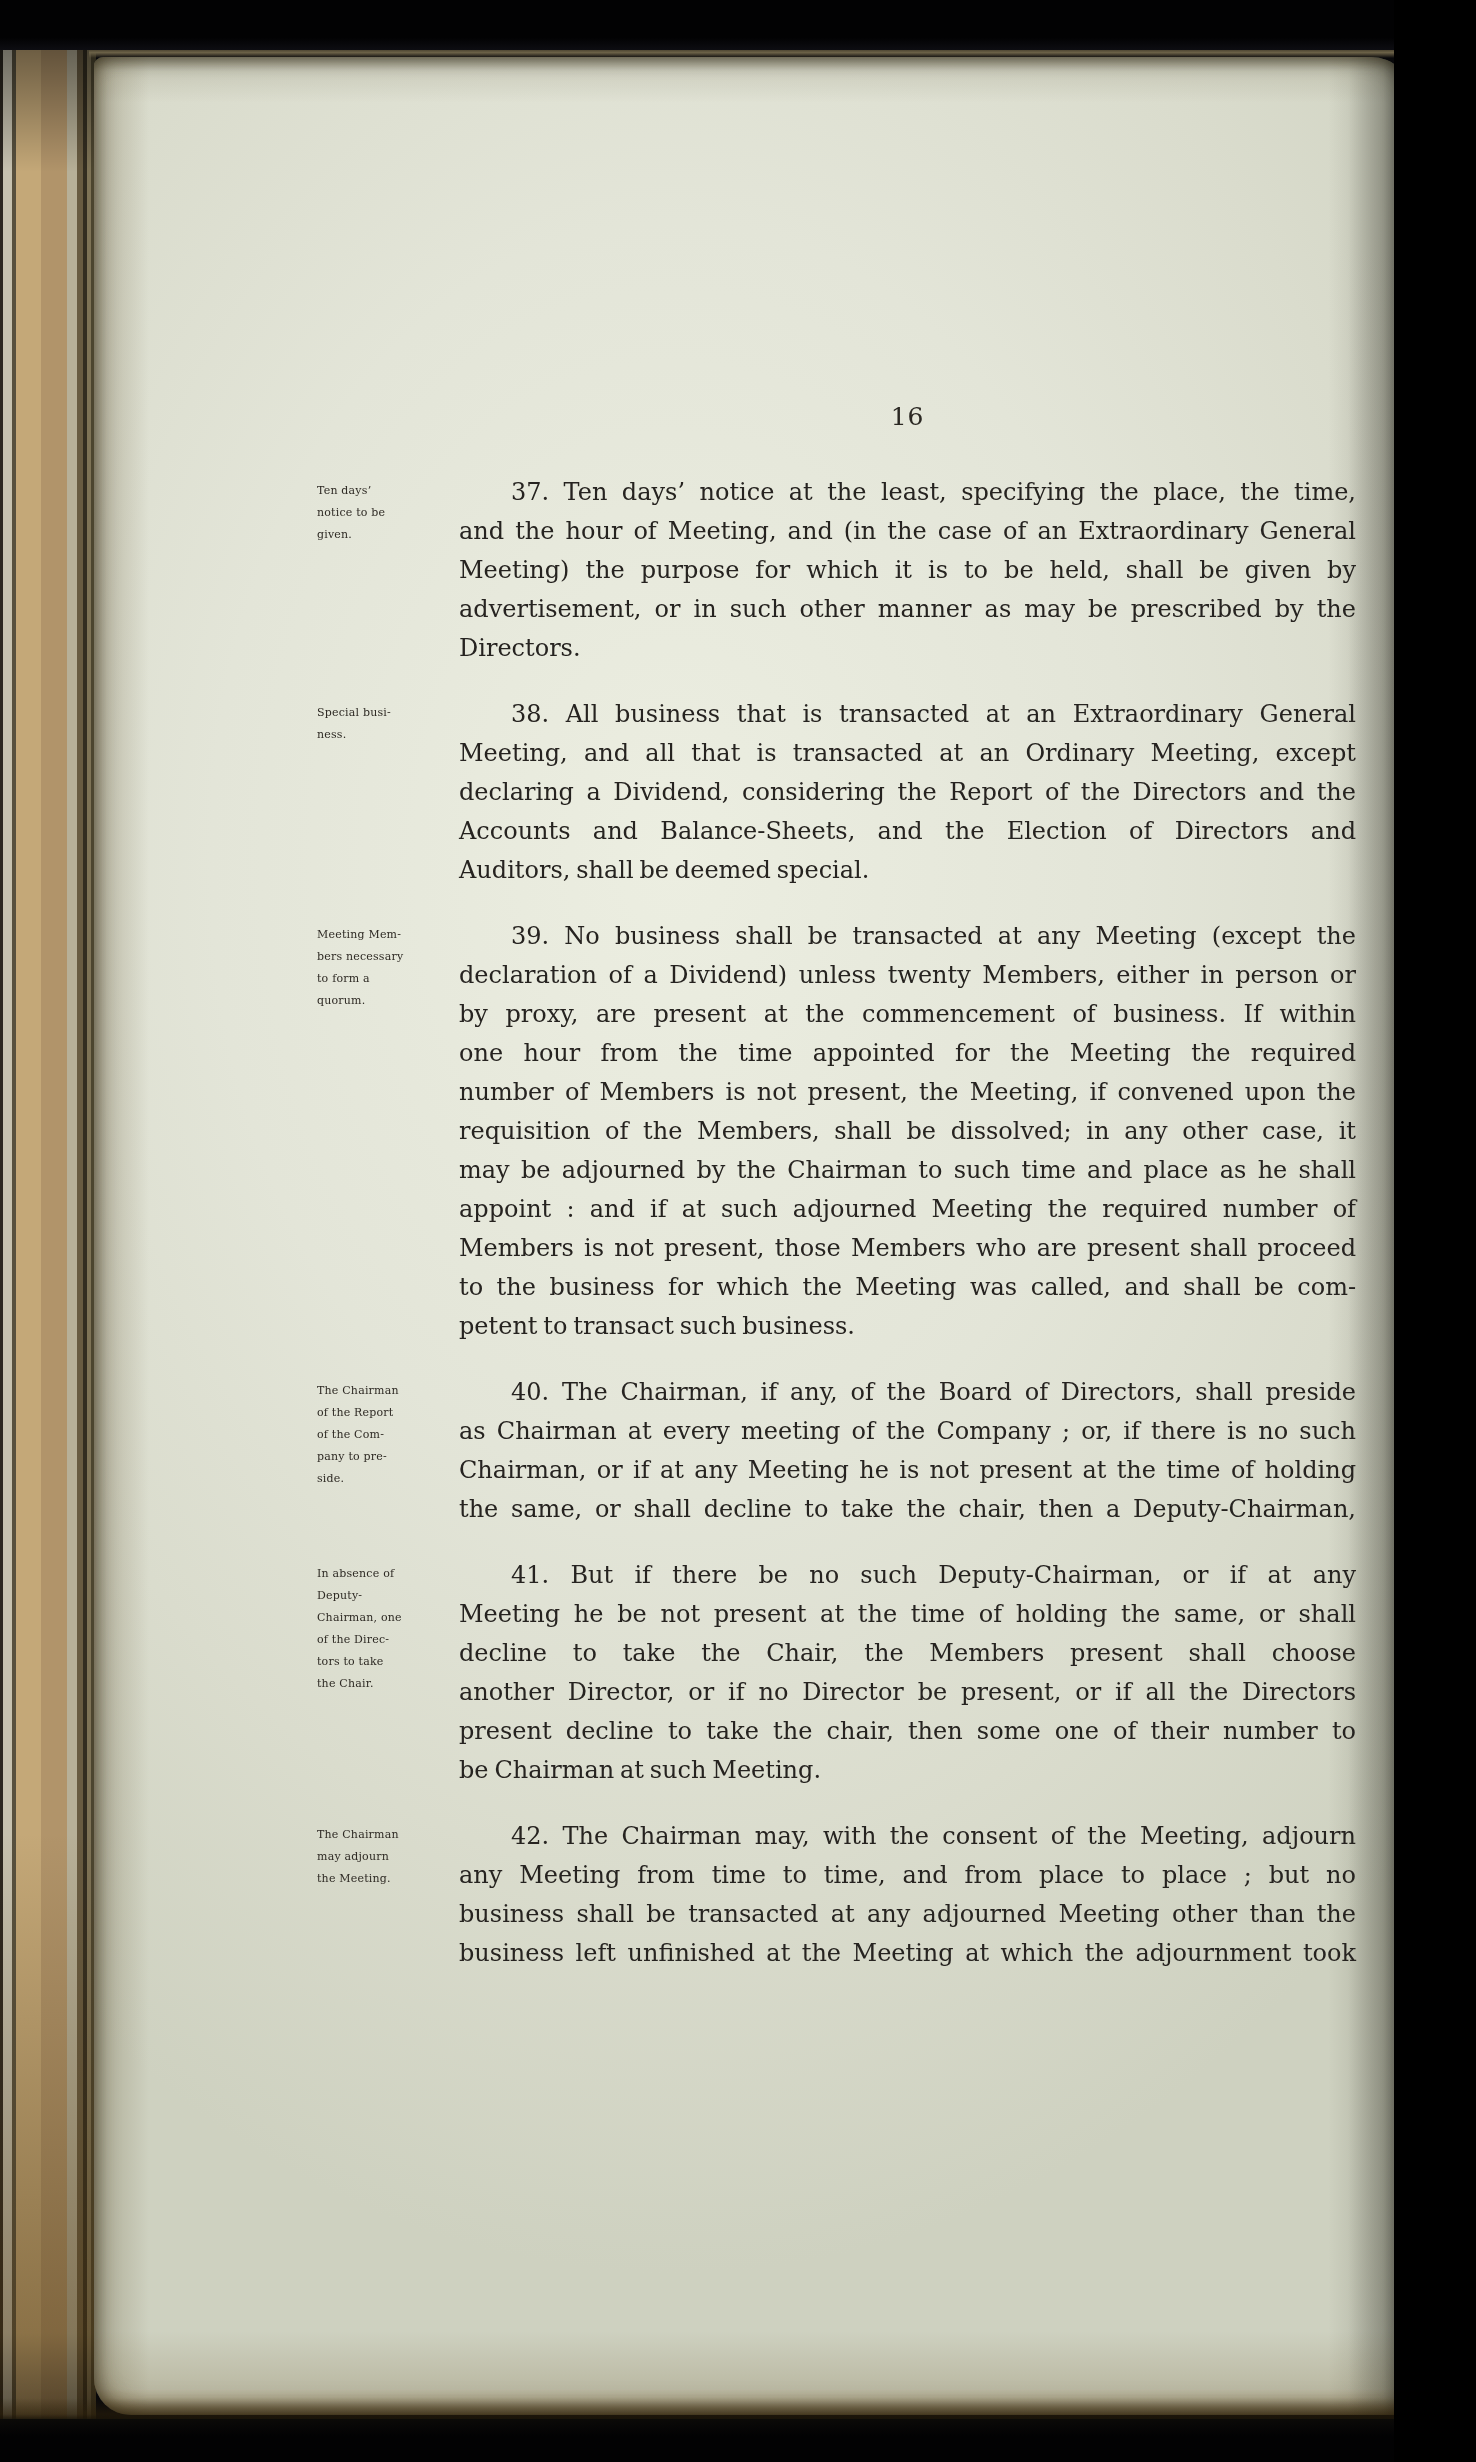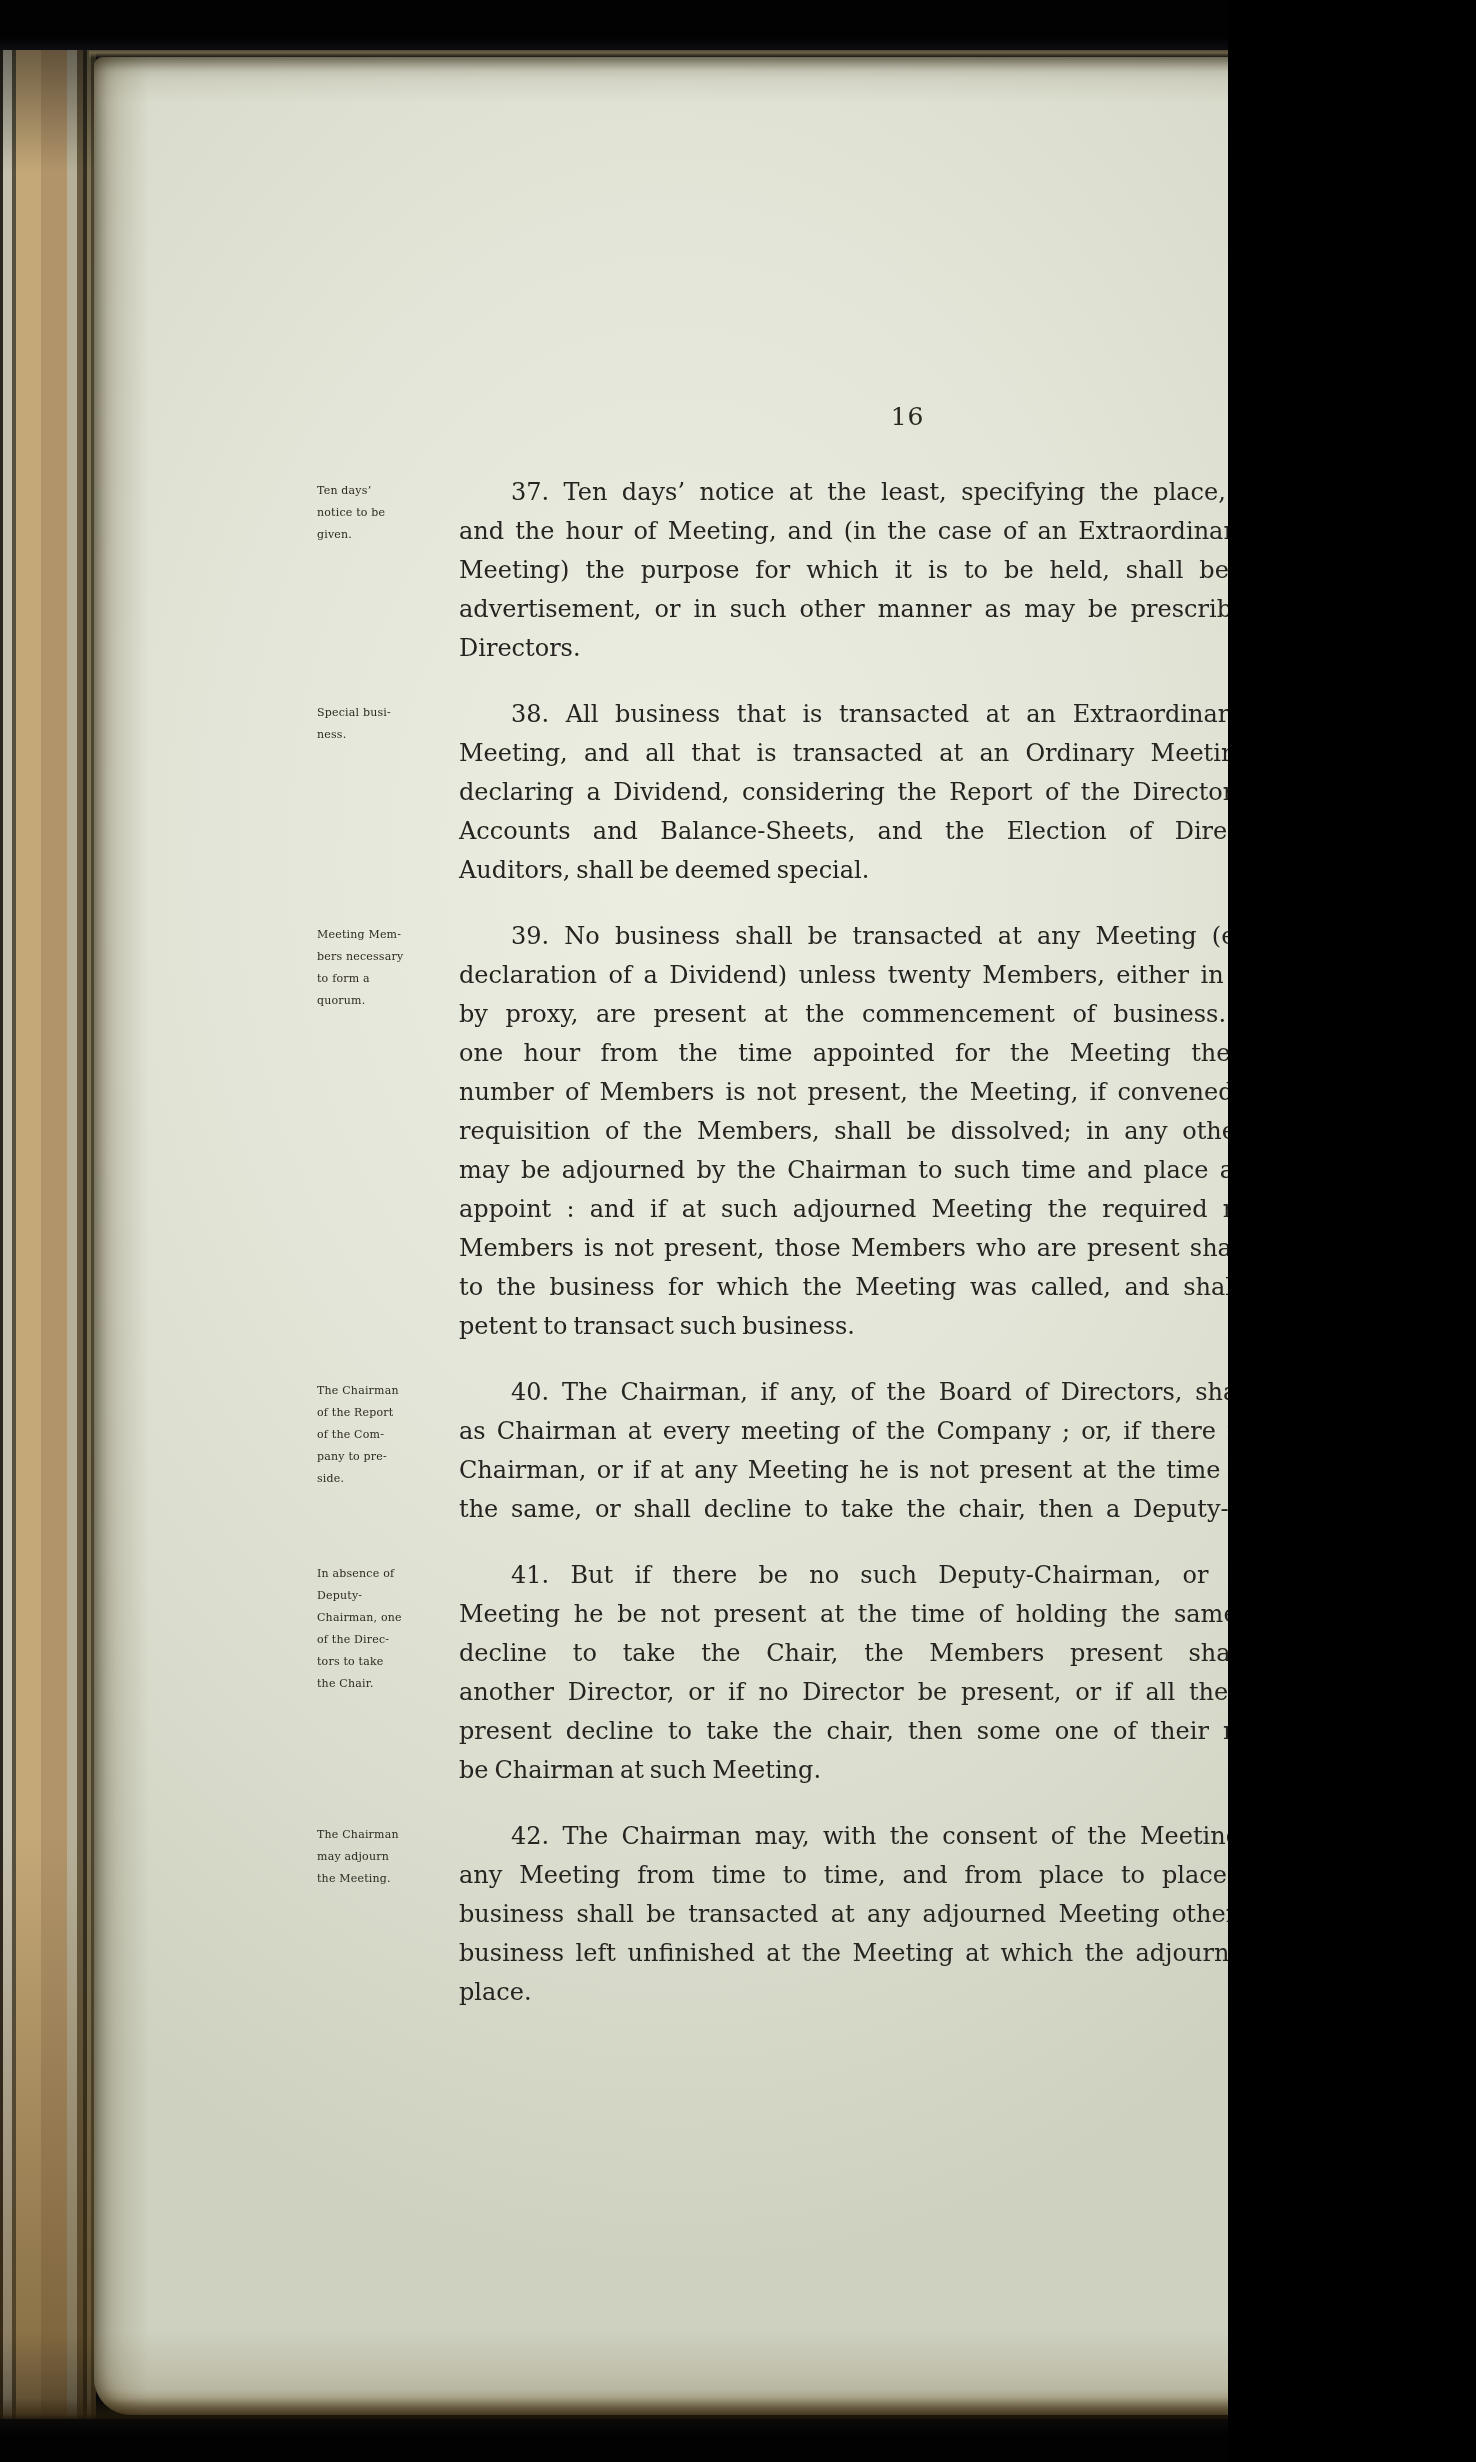--- a/index.html
+++ b/index.html
@@ -2,21 +2,21 @@
 <html style="font-size:14px"><head>
 <meta charset="utf-8">
 <style>
   html, body {
     margin: 0;
     padding: 0;
     background: #000;
   }
   .photo {
     position: relative;
-    width: 1228px;
+    width: 1394px;
     height: 2462px;
     background: #08080a;
     overflow: hidden;
     font-family: "DejaVu Serif", serif;
   }
 
   
   .left-edges {
     position: absolute;
     left: 0; top: 48px; bottom: 34px;
@@ -253,21 +253,20 @@
     <div class="margin-note">
               <div class="note-line">The Chairman</div>
               <div class="note-line">may adjourn</div>
               <div class="note-line">the Meeting.</div>
             </div>
     <div class="clause-body">
               <div class="body-line first">42. The Chairman may, with the consent of the Meeting, adjourn</div>
               <div class="body-line">any Meeting from time to time, and from place to place ; but no</div>
               <div class="body-line">business shall be transacted at any adjourned Meeting other than the</div>
               <div class="body-line">business left unfinished at the Meeting at which the adjournment took</div>
-              <div class="body-line last">place.</div>
             </div>
   </div>
 </div>
     </div>
     <div class="gutter-shadow"></div>
   </div>
 
   <div class="bottom-burn"></div>
   <div class="black-bar top"></div>
   <div class="black-bar bottom"></div>

